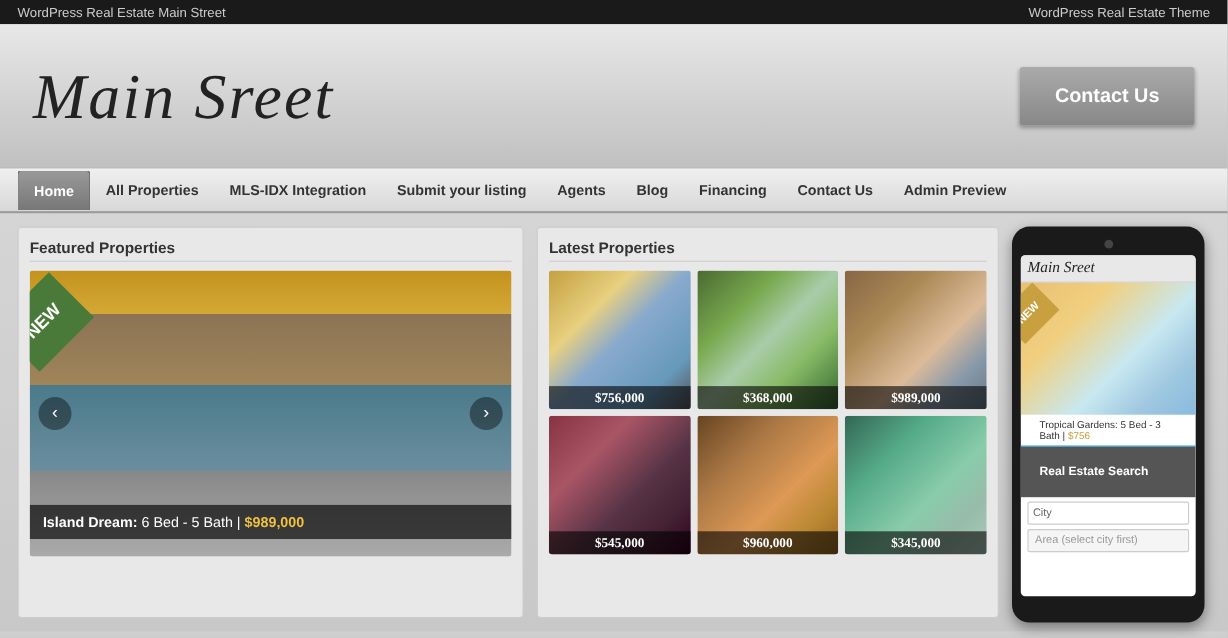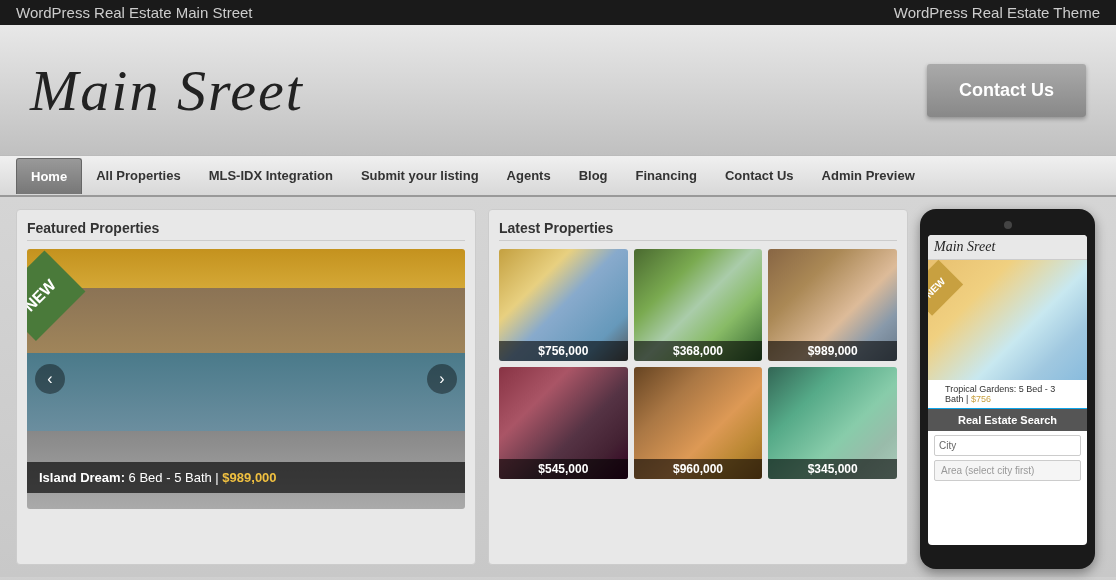--- a/index.html
+++ b/index.html
@@ -2,21 +2,21 @@
 <html><head>
   <meta charset="utf-8">
   <style>
     * { margin: 0; padding: 0; box-sizing: border-box; }
     body { width: 1116px; height: 580px; overflow: hidden; font-family: Arial, sans-serif; background: #c8c8c8; }
 
     
     .top-bar {
       background: #1a1a1a;
       color: #ccc;
-      font-size: 15px;
+      font-size: 12px;
       padding: 4px 16px;
       display: flex;
       justify-content: space-between;
       align-items: center;
     }
 
     
     .header {
       background: linear-gradient(180deg, #e8e8e8 0%, #d0d0d0 60%, #c0c0c0 100%);
       padding: 10px 30px;
@@ -169,24 +169,25 @@
       flex: 1;
     }
     .property-grid {
       display: grid;
       grid-template-columns: repeat(3, 1fr);
       gap: 6px;
       margin-top: 8px;
     }
     .property-thumb {
       position: relative;
-      height: 112px;
+      height: 126px;
       border-radius: 3px;
       overflow: hidden;
       cursor: pointer;
+      font-family: Liberation Serif, serif;
     }
     .thumb-img {
       width: 100%;
       height: 100%;
     }
     .thumb-img-1 { background: linear-gradient(135deg, #c4a040 0%, #e8d080 30%, #88aacc 50%, #6699bb 80%, #555 100%); }
     .thumb-img-2 { background: linear-gradient(135deg, #4a6a30 0%, #7aaa50 30%, #aaccaa 50%, #88bb66 70%, #336630 100%); }
     .thumb-img-3 { background: linear-gradient(135deg, #886644 0%, #aa8855 30%, #ddbb99 60%, #8899aa 80%, #667788 100%); }
     .thumb-img-4 { background: linear-gradient(135deg, #883344 0%, #aa5566 30%, #553344 60%, #442233 80%, #330022 100%); }
     .thumb-img-5 { background: linear-gradient(135deg, #664422 0%, #aa7744 30%, #dd9955 60%, #bb8833 80%, #996622 100%); }
@@ -262,22 +263,21 @@
     .phone-prop-info {
       padding: 4px 17px;
       font-size: 9px;
       color: #333;
       border-bottom: 1px solid #0ea5e9;
     }
     .phone-prop-info .price { color: #c8a040; }
     .phone-search-title {
       background: #555;
       color: #fff;
-      text-align: center;
-      padding: 5px;
+      padding: 17px;
       font-size: 11px;
       font-weight: bold;
     }
     .phone-search-field {
       border: 1px solid #ccc;
       margin: 4px 6px;
       padding: 4px 4px;
       font-size: 10px;
       color: #666;
       background: #fff;

